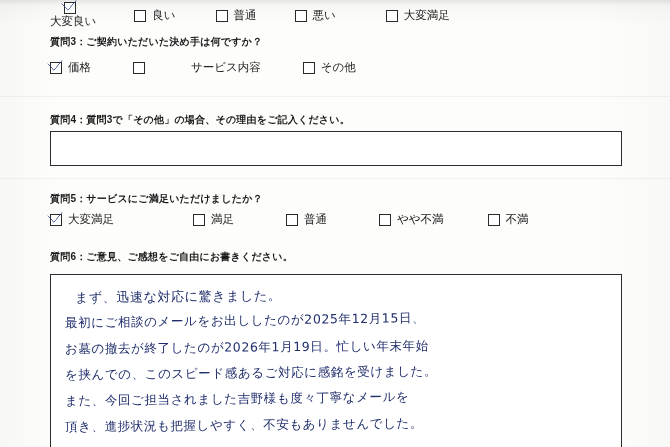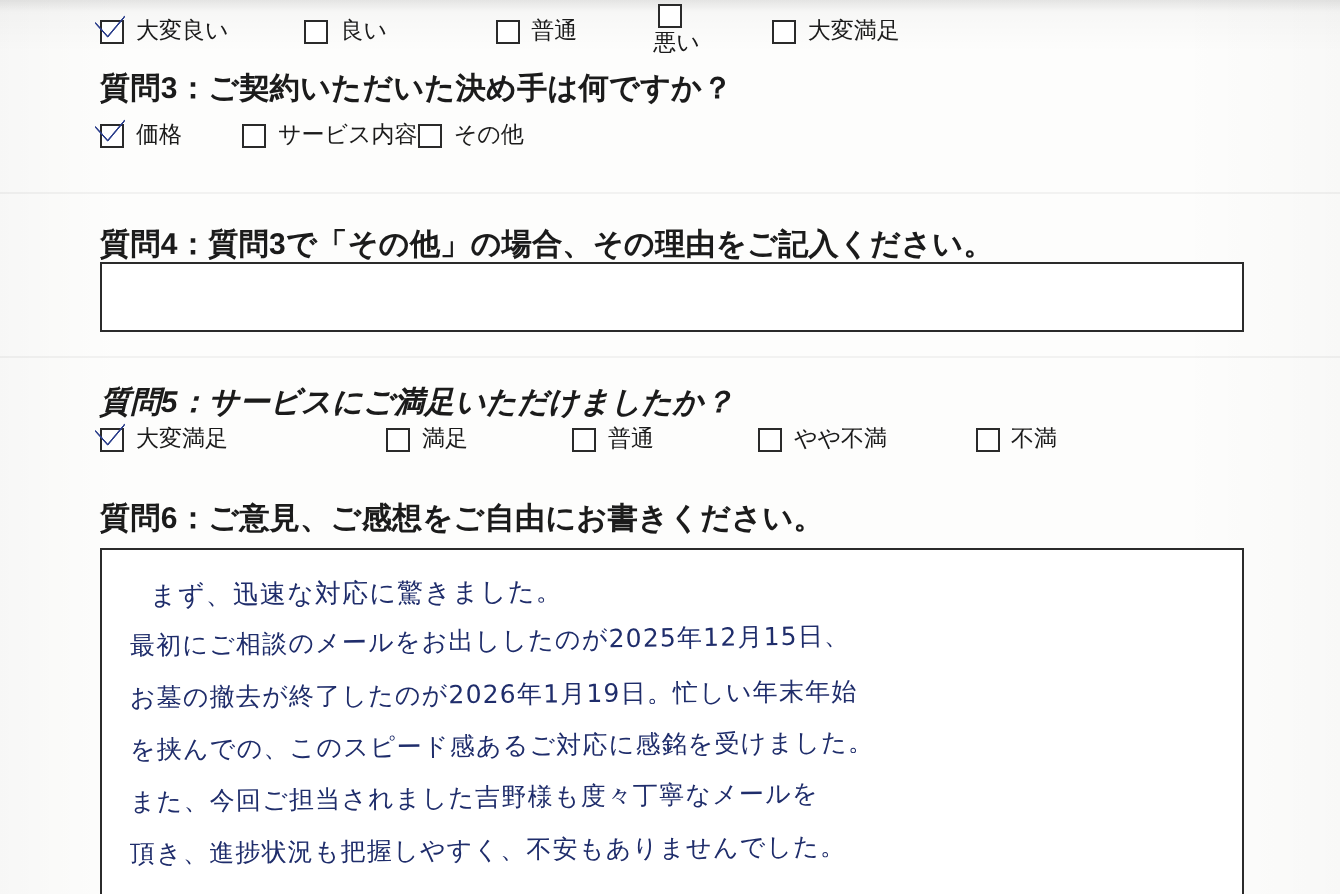--- a/index.html
+++ b/index.html
@@ -24,21 +24,21 @@
   .paper-tint {
     position: absolute;
     inset: 0;
     background:
       linear-gradient(to bottom, rgba(0,0,0,0.030) 0px, rgba(0,0,0,0.0) 26px),
       linear-gradient(to right, rgba(0,0,0,0.025), rgba(0,0,0,0.0) 60px, rgba(0,0,0,0.0) 88%, rgba(0,0,0,0.02));
     pointer-events: none;
   }
   .q-label {
     position: absolute;
-    font-size: 15px;
+    font-size: 10px;
     font-weight: bold;
     letter-spacing: 0.2px;
     color: #1b1b1b;
     white-space: nowrap;
   }
   .opt-row {
     position: absolute;
     display: flex;
     align-items: center;
     white-space: nowrap;
@@ -111,64 +111,64 @@
 </head>
 <body>
 
 <div class="sheet">
   <div class="paper-tint"></div>
   <div class="edge-shade-top"></div>
   <div class="crease" style="left:0;top:96px;width:670px;height:1px;"></div>
   <div class="crease" style="left:0;top:178px;width:670px;height:1px;"></div>
 
   <div class="opt-row" style="left:50px; top:2px;">
-    <span class="opt checked" style="margin-right:38px;">
+    <span class="opt checked" style="margin-right:38px;flex-direction:column;">
       <span class="box"></span>
       <span>大変良い</span>
     </span>
-    <span class="opt" style="margin-right:54px;">
+    <span class="opt" style="margin-right:40px;">
       <span class="box"></span>
       <span>良い</span>
     </span>
     <span class="opt" style="margin-right:38px;">
       <span class="box"></span>
       <span>普通</span>
     </span>
-    <span class="opt" style="margin-right:36px;flex-direction:column;">
+    <span class="opt" style="margin-right:50px;">
       <span class="box"></span>
       <span>悪い</span>
     </span>
     <span class="opt">
       <span class="box"></span>
       <span>大変満足</span>
     </span>
   </div>
 
   <div class="q-label" style="left:50px; top:35px;">質問3：ご契約いただいた決め手は何ですか？</div>
   <div class="opt-row" style="left:50px; top:60px;">
-    <span class="opt checked" style="margin-right:30px;">
+    <span class="opt checked" style="margin-right:42px;">
       <span class="box"></span>
       <span>価格</span>
     </span>
-    <span class="opt" style="">
+    <span class="opt" style="margin-right:42px;gap:40px;">
       <span class="box"></span>
       <span>サービス内容</span>
     </span>
     <span class="opt">
       <span class="box"></span>
       <span>その他</span>
     </span>
   </div>
 
   <div class="q-label" style="left:50px; top:113px;">質問4：質問3で「その他」の場合、その理由をご記入ください。</div>
   <div class="answer-box" style="left:50px; top:131px; width:570px; height:33px;">
     <span style="position:absolute; left:8px; top:8px; font-size:12px; color:#1f2d6b;"></span>
   </div>
 
-  <div class="q-label" style="left:50px; top:192px;font-style:italic;">質問5：サービスにご満足いただけましたか？</div>
+  <div class="q-label" style="left:50px; top:192px;">質問5：サービスにご満足いただけましたか？</div>
   <div class="opt-row" style="left:50px; top:212px;">
     <span class="opt checked" style="margin-right:79px;">
       <span class="box"></span>
       <span>大変満足</span>
     </span>
     <span class="opt" style="margin-right:52px;">
       <span class="box"></span>
       <span>満足</span>
     </span>
     <span class="opt" style="margin-right:52px;">

